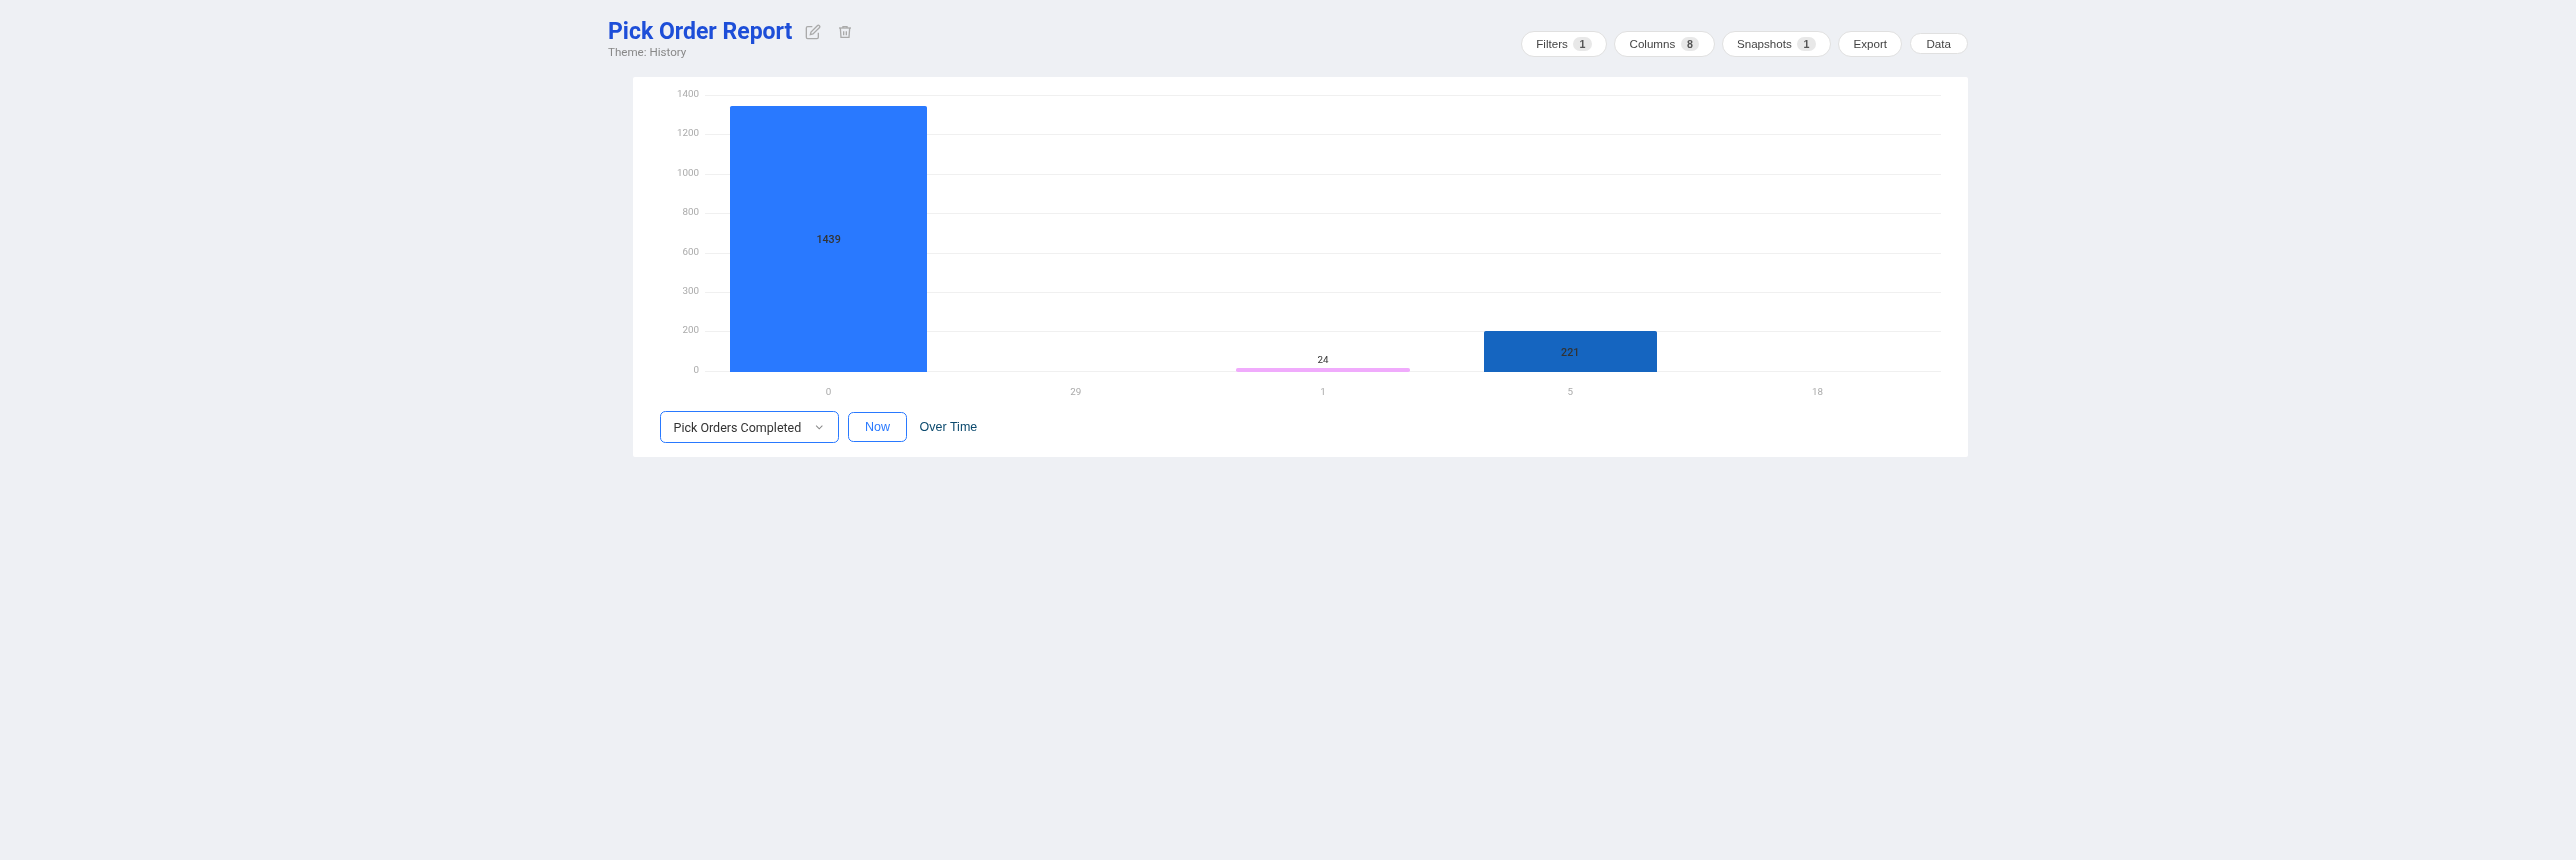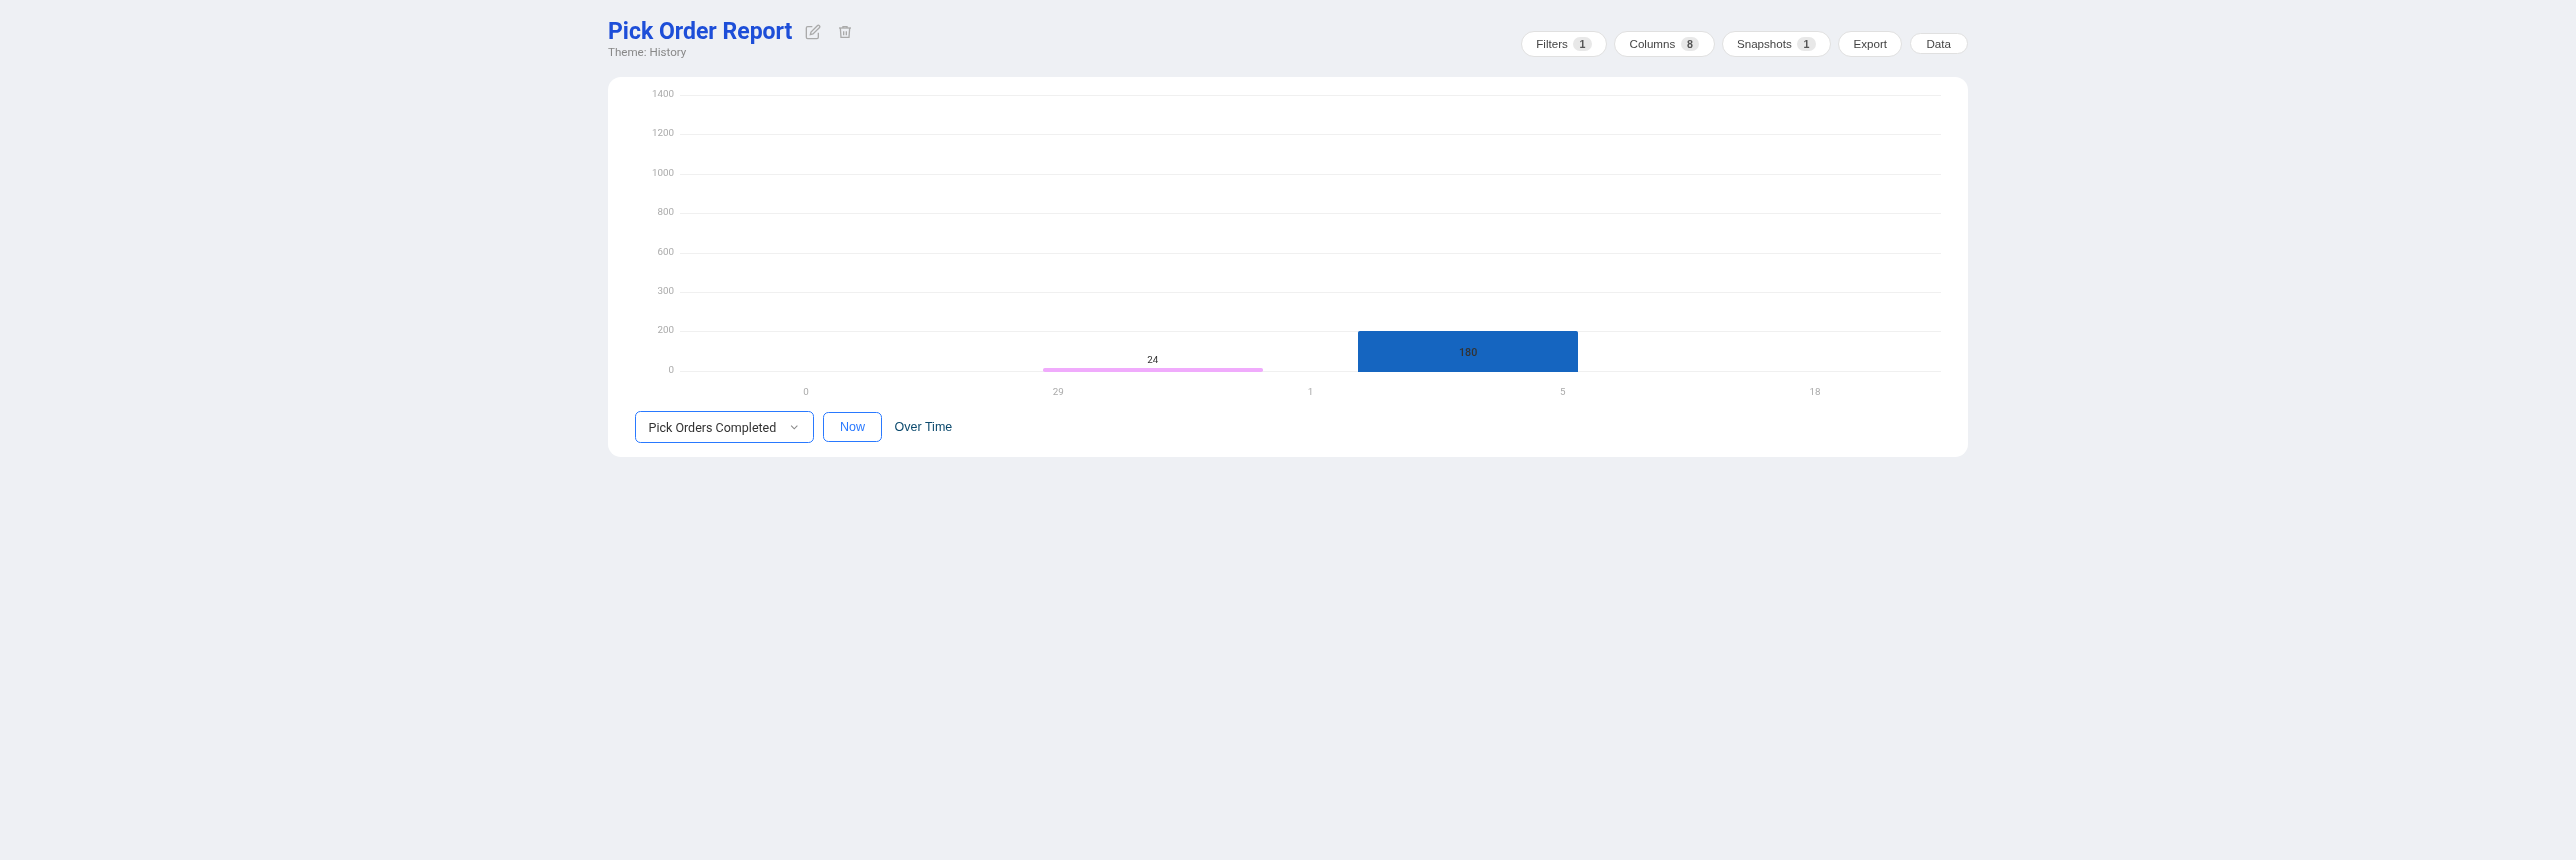--- a/index.html
+++ b/index.html
@@ -74,23 +74,24 @@
       background: #fff;
       border: 1.3px solid #e0e0e0;
       border-radius: 18px;
       padding: 3px 16px;
       font-size: 11.6px;
       color: #444;
       cursor: pointer;
     }
     .chart-card {
       background: #fff;
-      border-radius: 13px;
+      border-radius: 2px;
       padding: 18px 27px 14.3px 27px;
       margin-top: 7.2px;
+      margin-left: 25px;
     }
     .chart-area {
       position: relative;
       height: 304px;
       margin-bottom: 10.7px;
     }
     
     .grid-lines {
       position: absolute;
       top: 0; left: 45px; right: 0; bottom: 27px;
@@ -272,33 +273,38 @@
         <div class="grid-line">
             <span class="grid-label">200</span>
           </div>
         <div class="grid-line">
             <span class="grid-label">0</span>
           </div>
       </div>
 
       <div class="bars-container">
 
+        <div class="bar-group">
+          <div class="bar" style="height: 95.9%; background: #2979ff;">
+            <span class="bar-label">1439</span>
+          </div>
+        </div>
 
         <div class="bar-group">
         </div>
 
         <div class="bar-group">
           <div style="height: 3.6px; background: #f0abfc; width: 70%; border-radius: 1.8px; position: relative;">
             <span style="position:absolute; top:-14.3px; left:50%; transform:translateX(-50%); font-size:9.8px; color:#333; white-space:nowrap;">24</span>
           </div>
         </div>
 
         <div class="bar-group">
           <div class="bar" style="height: 14.7%; background: #1565c0; width: 70%;">
-            <span class="bar-label">180</span>
+            <span class="bar-label">221</span>
           </div>
         </div>
 
         <div class="bar-group">
         </div>
       </div>
 
       <div class="x-axis-labels">
         <div class="x-label">0</div>
         <div class="x-label">29</div>

